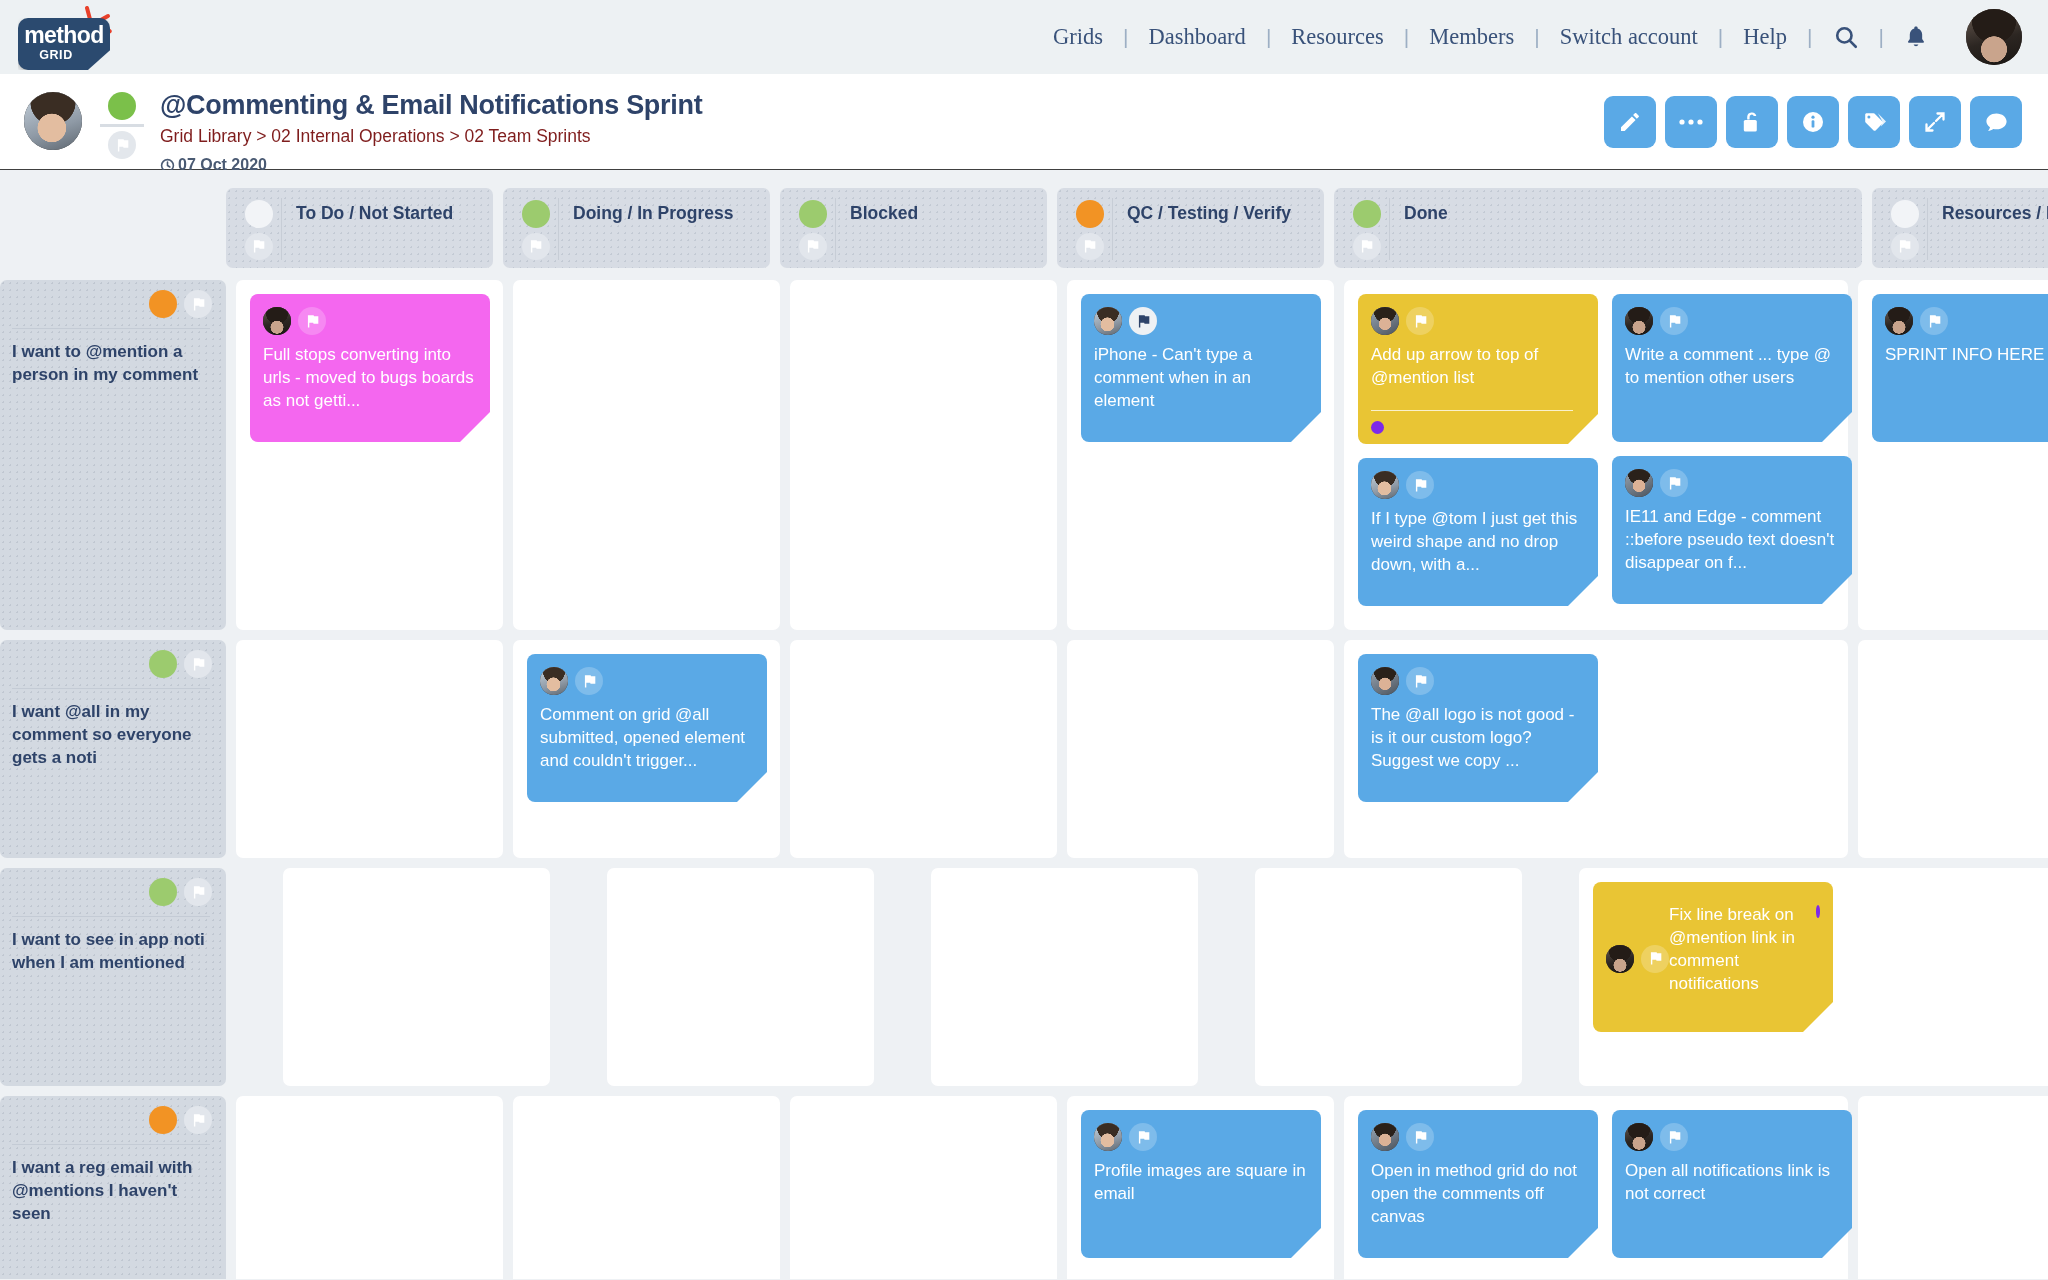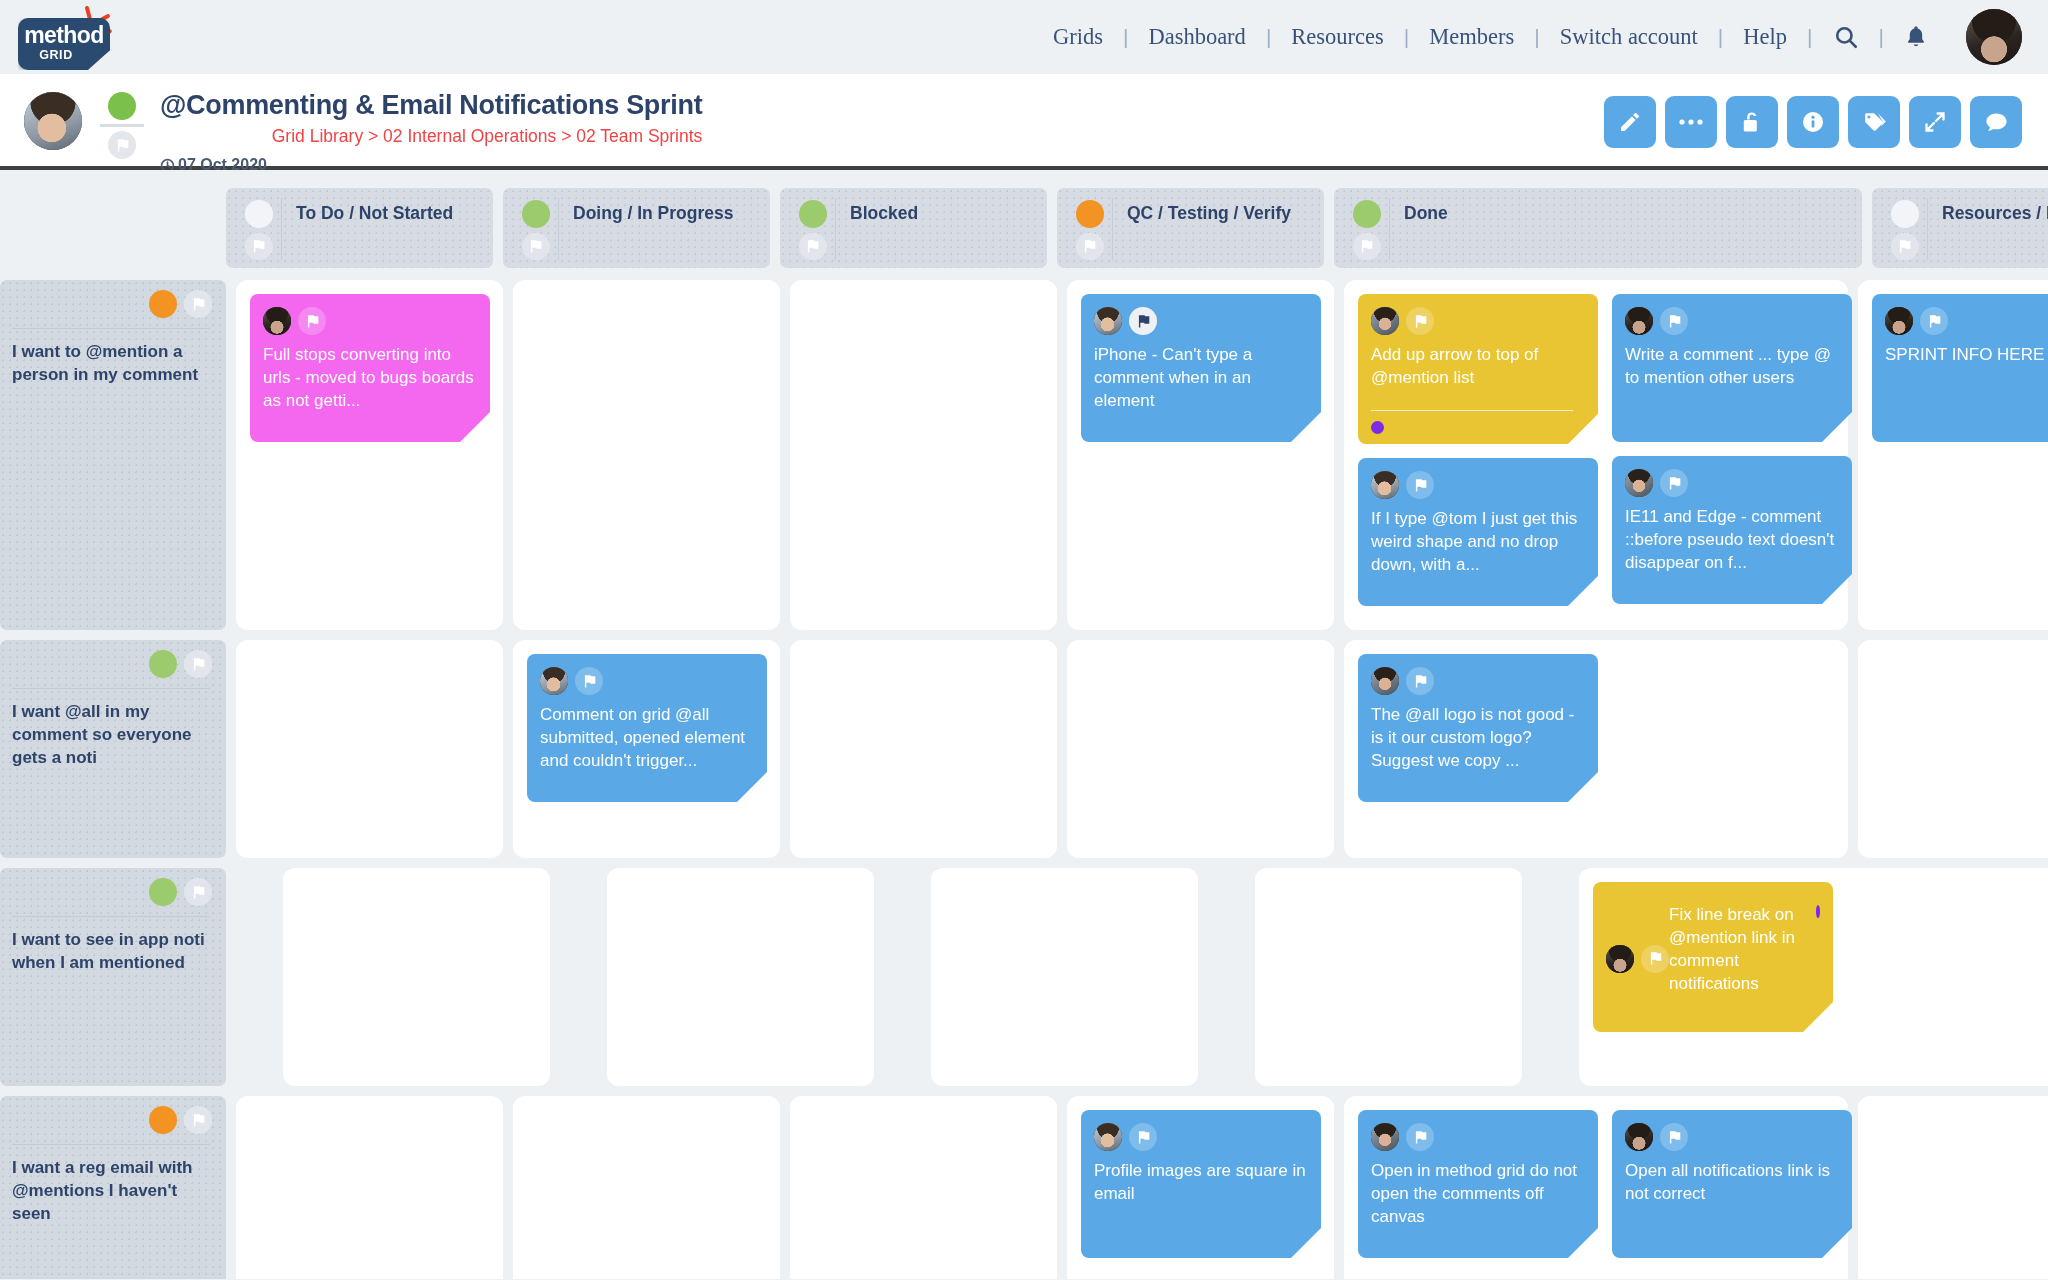--- a/index.html
+++ b/index.html
@@ -73,43 +73,42 @@
       radial-gradient(circle at 50% 60%, #dcb296 0 28%, rgba(0,0,0,0) 29%),
       radial-gradient(circle at 50% 16%, #2a211a 0 40%, rgba(0,0,0,0) 41%),
       linear-gradient(150deg,#9aa7b4 0%, #6f7a86 55%, #4a525b 100%); }
 
   
   .subheader {
     height: 96px; background: #fff;
     display: flex; align-items: flex-start;
     padding: 14px 26px 0 24px;
     position: relative;
-    border-bottom: 4px solid #404040;
-    text-align: right;
+    border-bottom: 1px solid #404040;
   }
   .sub-avatar {
     width: 58px; height: 58px; border-radius: 50%;
     overflow: hidden; flex: none; margin-top: 4px; position: relative;
     background:#222;
   }
   .sub-status-col {
     width: 56px; margin-left: 12px; display: flex;
     flex-direction: column; align-items: center; padding-top: 4px;
   }
   .dot-green { width: 28px; height: 28px; border-radius: 50%; background: #7bc04a; }
   .sub-rule { width: 44px; height: 3px; background: #d8dde3; margin: 4px 0 4px; }
   .flag-circle-sm {
     width: 28px; height: 28px; border-radius: 50%;
     background: #e3e7ec; display: flex; align-items: center; justify-content: center;
   }
   .sub-text { margin-left: 10px; padding-top: 2px; }
   .sub-title {
     font-size: 27px; font-weight: bold; color: #2e4369; letter-spacing: -.3px;
   }
-  .breadcrumb { font-size: 17.5px; color: #ef4444; margin-top: 5px; }
+  .breadcrumb { font-size: 17.5px; color: #7f1d1d; margin-top: 5px; }
   .sub-date {
     font-size: 16px; color: #4a5a73; margin-top: 9px;
     display: flex; align-items: center; gap: 3px; font-weight: 700;
   }
 
   .toolbar { margin-left: auto; display: flex; gap: 9px; padding-top: 8px; }
   .tool-btn {
     width: 52px; height: 52px; border-radius: 9px;
     background: #5aa9e6; display: flex; align-items: center; justify-content: center;
     cursor: pointer;
@@ -174,21 +173,21 @@
   .rowhead-top { display: flex; justify-content: flex-end; gap: 7px; }
   .rowhead-rule { height: 1px; background: #c4cbd5; margin: 10px 2px 0 0; }
   .rowhead-title {
     font-size: 17px; font-weight: bold; color: #2e4369;
     line-height: 1.35; margin-top: 12px;
   }
 
   
   .cell {
     width: 267px; flex: none; margin-right: 10px;
-    background: #fff; border-radius: 12px;
+    background: #fff; border-radius: 7px;
     padding: 14px 10px 10px 14px;
   }
   .cell.wide { width: 504px; display: flex; gap: 14px; align-items: flex-start; padding-right: 14px; }
 
   
   .card {
     width: 240px; flex: none;
     border-radius: 8px 8px 0 8px;
     padding: 13px 13px 10px 13px;
     color: #fff; position: relative;

